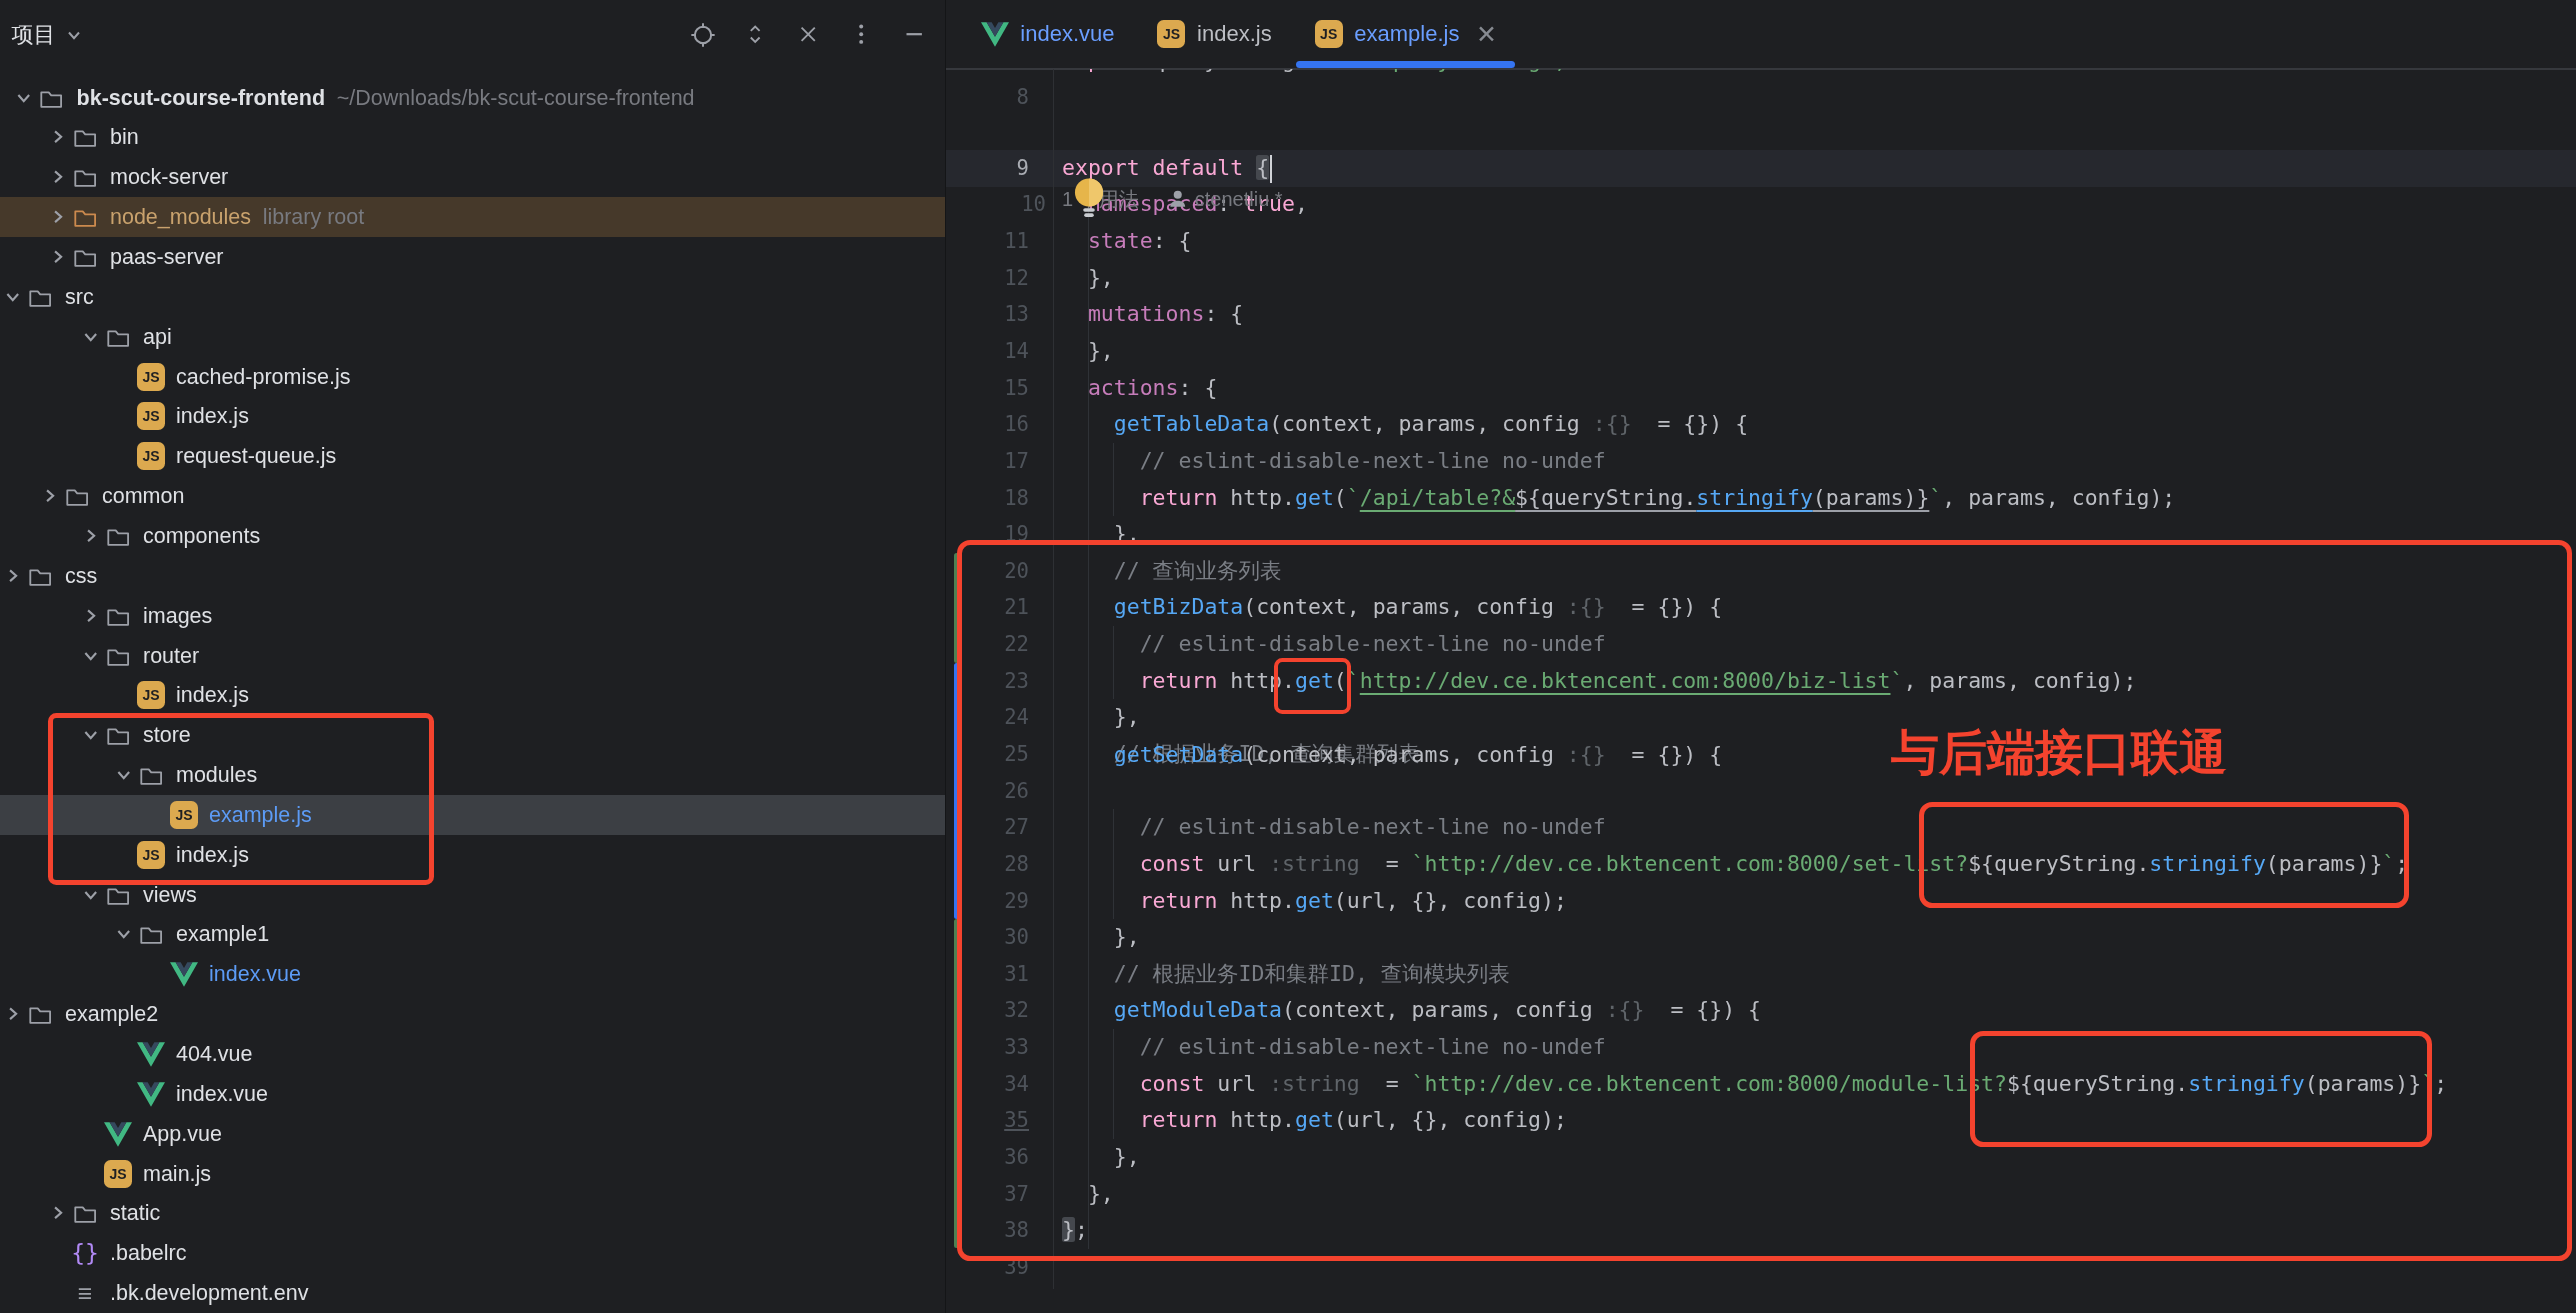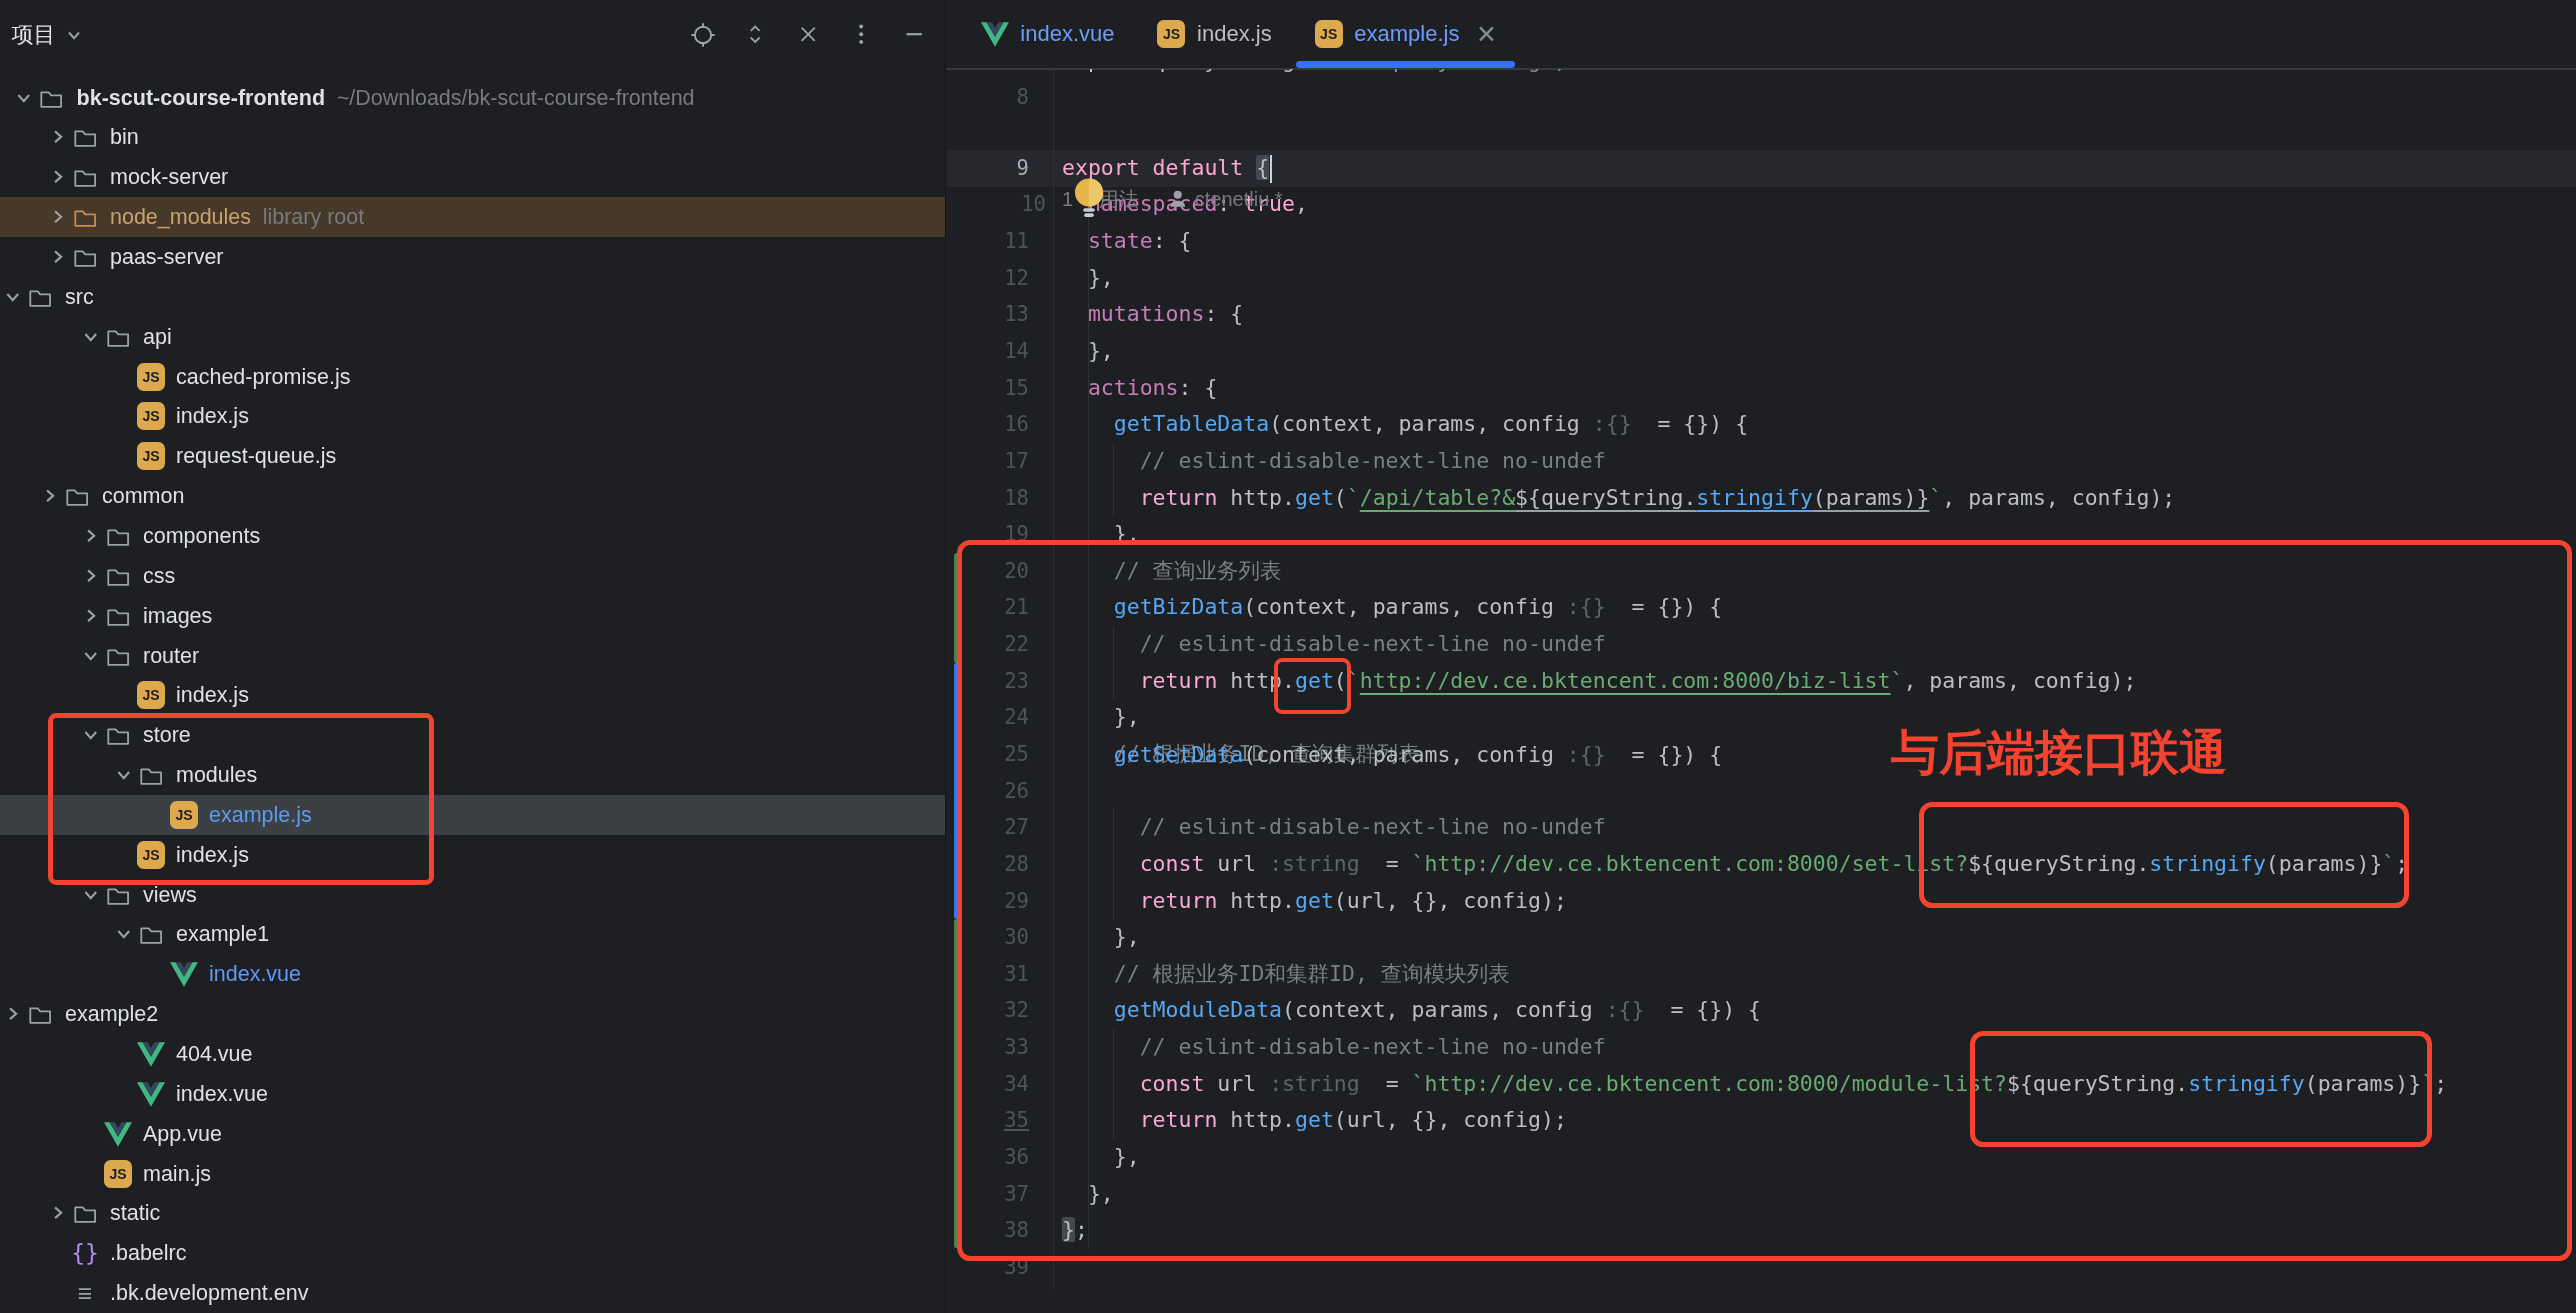--- a/index.html
+++ b/index.html
@@ -264,21 +264,21 @@
           </span>
           <span class="tree-ico">
             <span>
               <svg width="26.4" height="26.4" viewBox="0 0 32 32" fill="none" stroke="#9DA0A8" stroke-width="2.2" stroke-linejoin="round">
                 <path d="M4 9 h9 l3 3.5 h12 v14 H4 z"></path>
               </svg>
             </span>
           </span>
           <span class="tree-label">components</span>
         </div>
-        <div class="tree-row" style="top: 556px; padding-left: 78px;">
+        <div class="tree-row" style="top: 556px; ">
           <span class="tree-chev">
             <svg width="21.5" height="21.5" viewBox="0 0 16 16">
               <polyline points="6,4 10.5,8 6,12" fill="none" stroke="#9DA0A8" stroke-width="1.6"></polyline>
             </svg>
           </span>
           <span class="tree-ico">
             <span>
               <svg width="26.4" height="26.4" viewBox="0 0 32 32" fill="none" stroke="#9DA0A8" stroke-width="2.2" stroke-linejoin="round">
                 <path d="M4 9 h9 l3 3.5 h12 v14 H4 z"></path>
               </svg>

